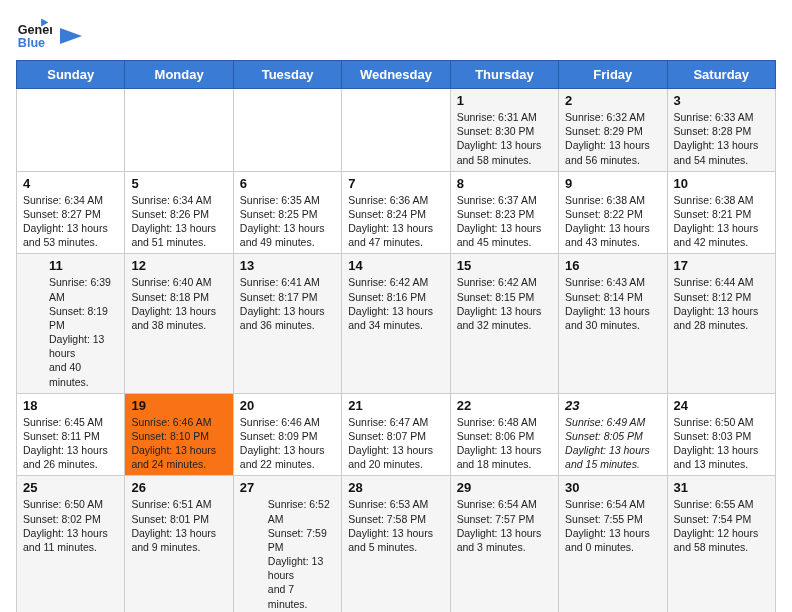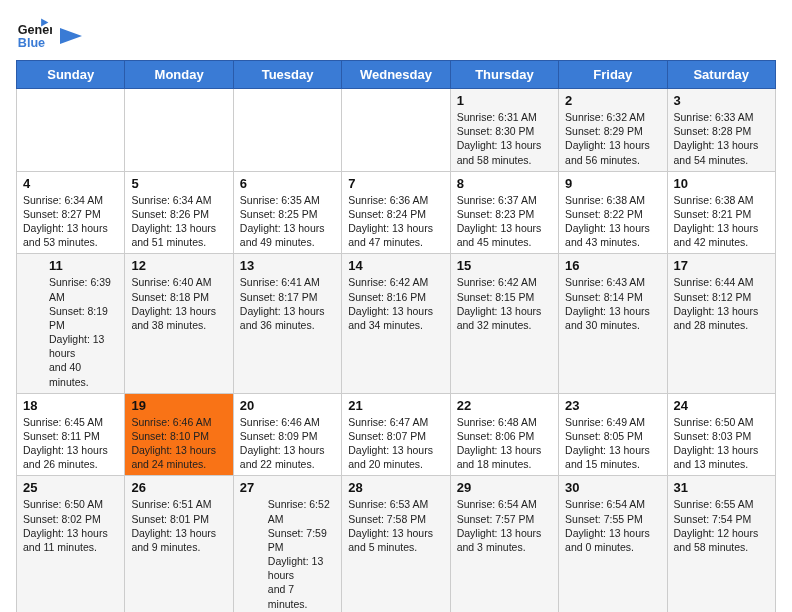--- a/index.html
+++ b/index.html
@@ -278,21 +278,21 @@
 Daylight: 13 hours
 and 20 minutes.</div>
         </td>
         <td style="background: rgb(255, 255, 255);">
           <div class="day-number">22</div>
           <div class="day-info" style="white-space: pre-line;">Sunrise: 6:48 AM
 Sunset: 8:06 PM
 Daylight: 13 hours
 and 18 minutes.</div>
         </td>
-        <td style="background: rgb(255, 255, 255);">
+        <td style="background: rgb(255, 255, 255); font-style: italic;">
           <div class="day-number">23</div>
           <div class="day-info" style="white-space: pre-line;">Sunrise: 6:49 AM
 Sunset: 8:05 PM
 Daylight: 13 hours
 and 15 minutes.</div>
         </td>
         <td style="background: rgb(255, 255, 255); margin-top: 31px;">
           <div class="day-number">24</div>
           <div class="day-info" style="white-space: pre-line;">Sunrise: 6:50 AM
 Sunset: 8:03 PM

